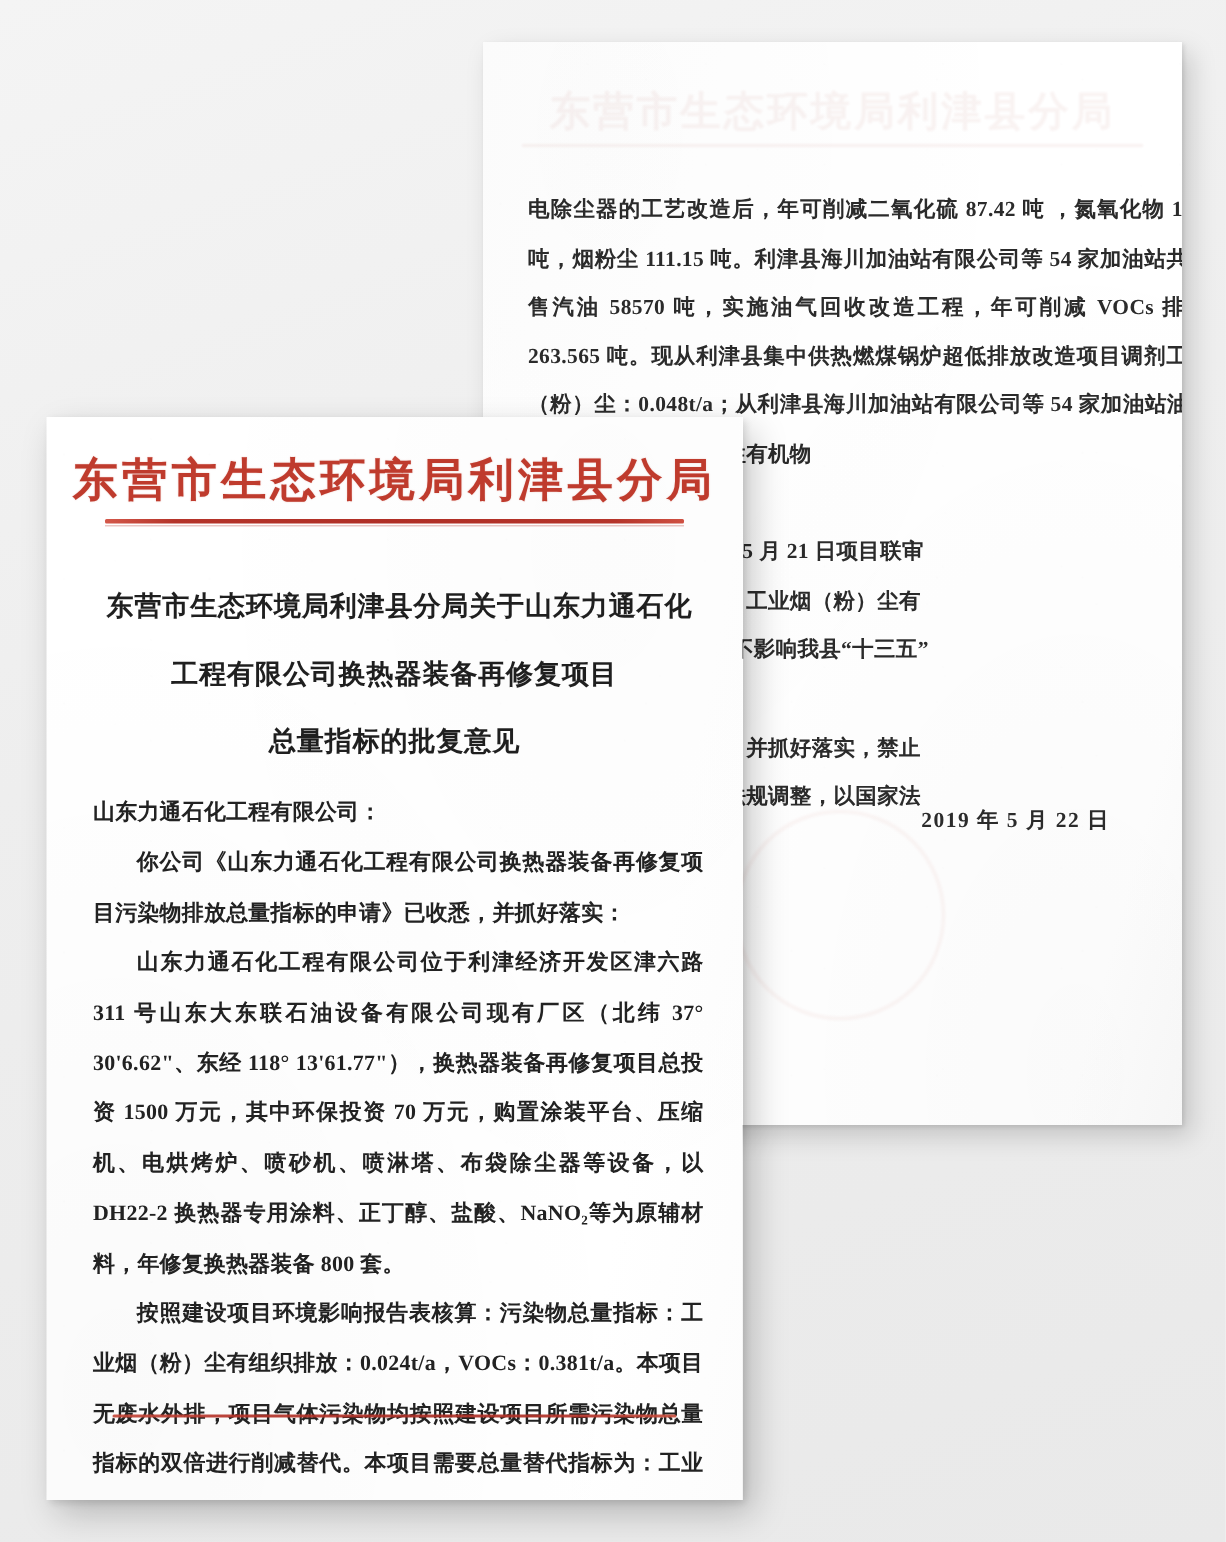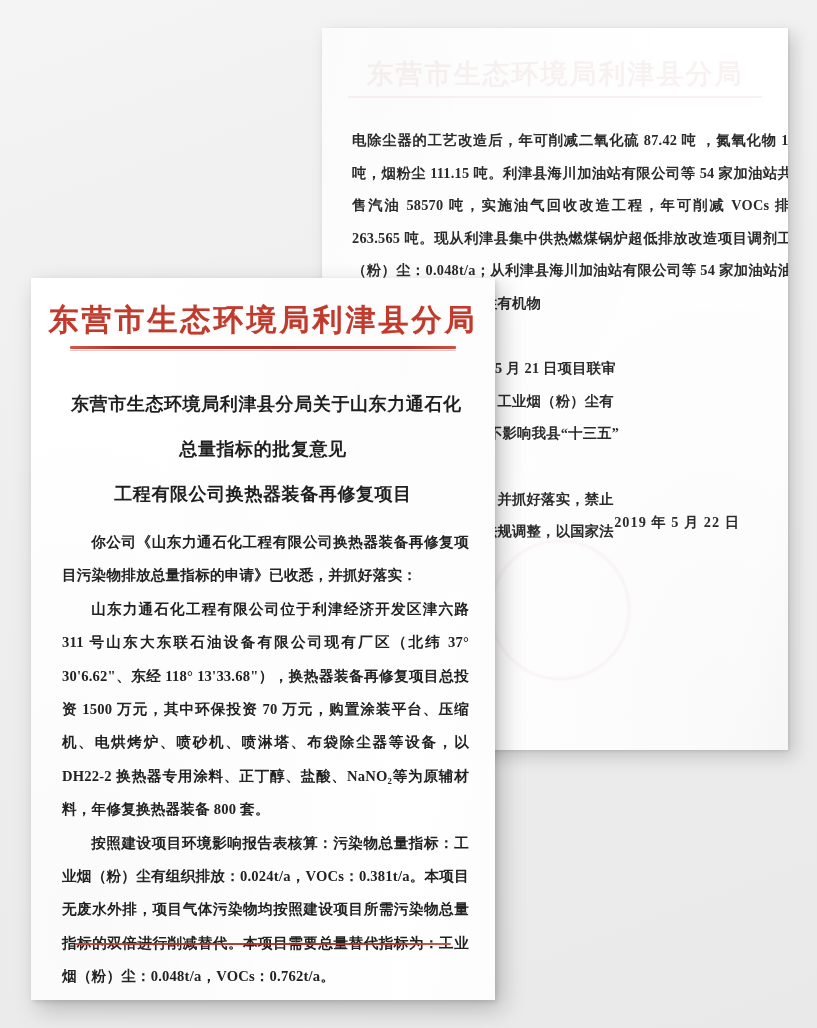--- a/index.html
+++ b/index.html
@@ -94,21 +94,21 @@
   }
   #rear-body p {
     margin: 0;
     text-indent: 0;
   }
   #rear-body .gap { height: 32.6px; }
 
   #rear-date {
     position: absolute;
     right: 48px;
-    top: 485px;
+    top: 509px;
     font-size: 14.3px;
     font-weight: 600;
     color: #2b2b2b;
     letter-spacing: 1px;
     white-space: nowrap;
   }
   
   #rear-seal {
     position: absolute;
     left: 168px;
@@ -265,27 +265,28 @@
 </div>
 
 <div class="sheet" id="front-doc">
   <div class="paper-tone"></div>
 
   <div id="masthead">东营市生态环境局利津县分局</div>
   <div id="masthead-rule"></div>
 
   <div id="title-block">
     <div class="tline">东营市生态环境局利津县分局关于山东力通石化</div>
+    <div class="tline">工程有限公司换热器装备再修复项目</div>
     <div class="tline">总量指标的批复意见</div>
-    <div class="tline">工程有限公司换热器装备再修复项目</div>
   </div>
 
   <div id="front-body">
+    <p>山东力通石化工程有限公司：</p>
     <p class="indent">你公司《山东力通石化工程有限公司换热器装备再修复项目污染物排放总量指标的申请》已收悉，并抓好落实：</p>
-    <p class="indent">山东力通石化工程有限公司位于利津经济开发区津六路 311 号山东大东联石油设备有限公司现有厂区（北纬 37° 30'6.62"、东经 118° 13'33.68"），换热器装备再修复项目总投资 1500 万元，其中环保投资 70 万元，购置涂装平台、压缩机、电烘烤炉、喷砂机、喷淋塔、布袋除尘器等设备，以 DH22-2 换热器专用涂料、正丁醇、盐酸、NaNO₂等为原辅材料，年修复换热器装备 800 套。</p>
+    <p class="indent">山东力通石化工程有限公司位于利津经济开发区津六路 311 号山东大东联石油设备有限公司现有厂区（北纬 37° 30'6.62"、东经 118° 13'61.77"），换热器装备再修复项目总投资 1500 万元，其中环保投资 70 万元，购置涂装平台、压缩机、电烘烤炉、喷砂机、喷淋塔、布袋除尘器等设备，以 DH22-2 换热器专用涂料、正丁醇、盐酸、NaNO₂等为原辅材料，年修复换热器装备 800 套。</p>
     <p class="indent">按照建设项目环境影响报告表核算：污染物总量指标：工业烟（粉）尘有组织排放：0.024t/a，VOCs：0.381t/a。本项目无废水外排，项目气体污染物均按照建设项目所需污染物总量指标的双倍进行削减替代。本项目需要总量替代指标为：工业烟（粉）尘：0.048t/a，VOCs：0.762t/a。</p>
 
   </div>
 
   <div id="front-bottom-rule"></div>
 
   <div class="speckle"></div>
 </div>
 
 </body></html>

